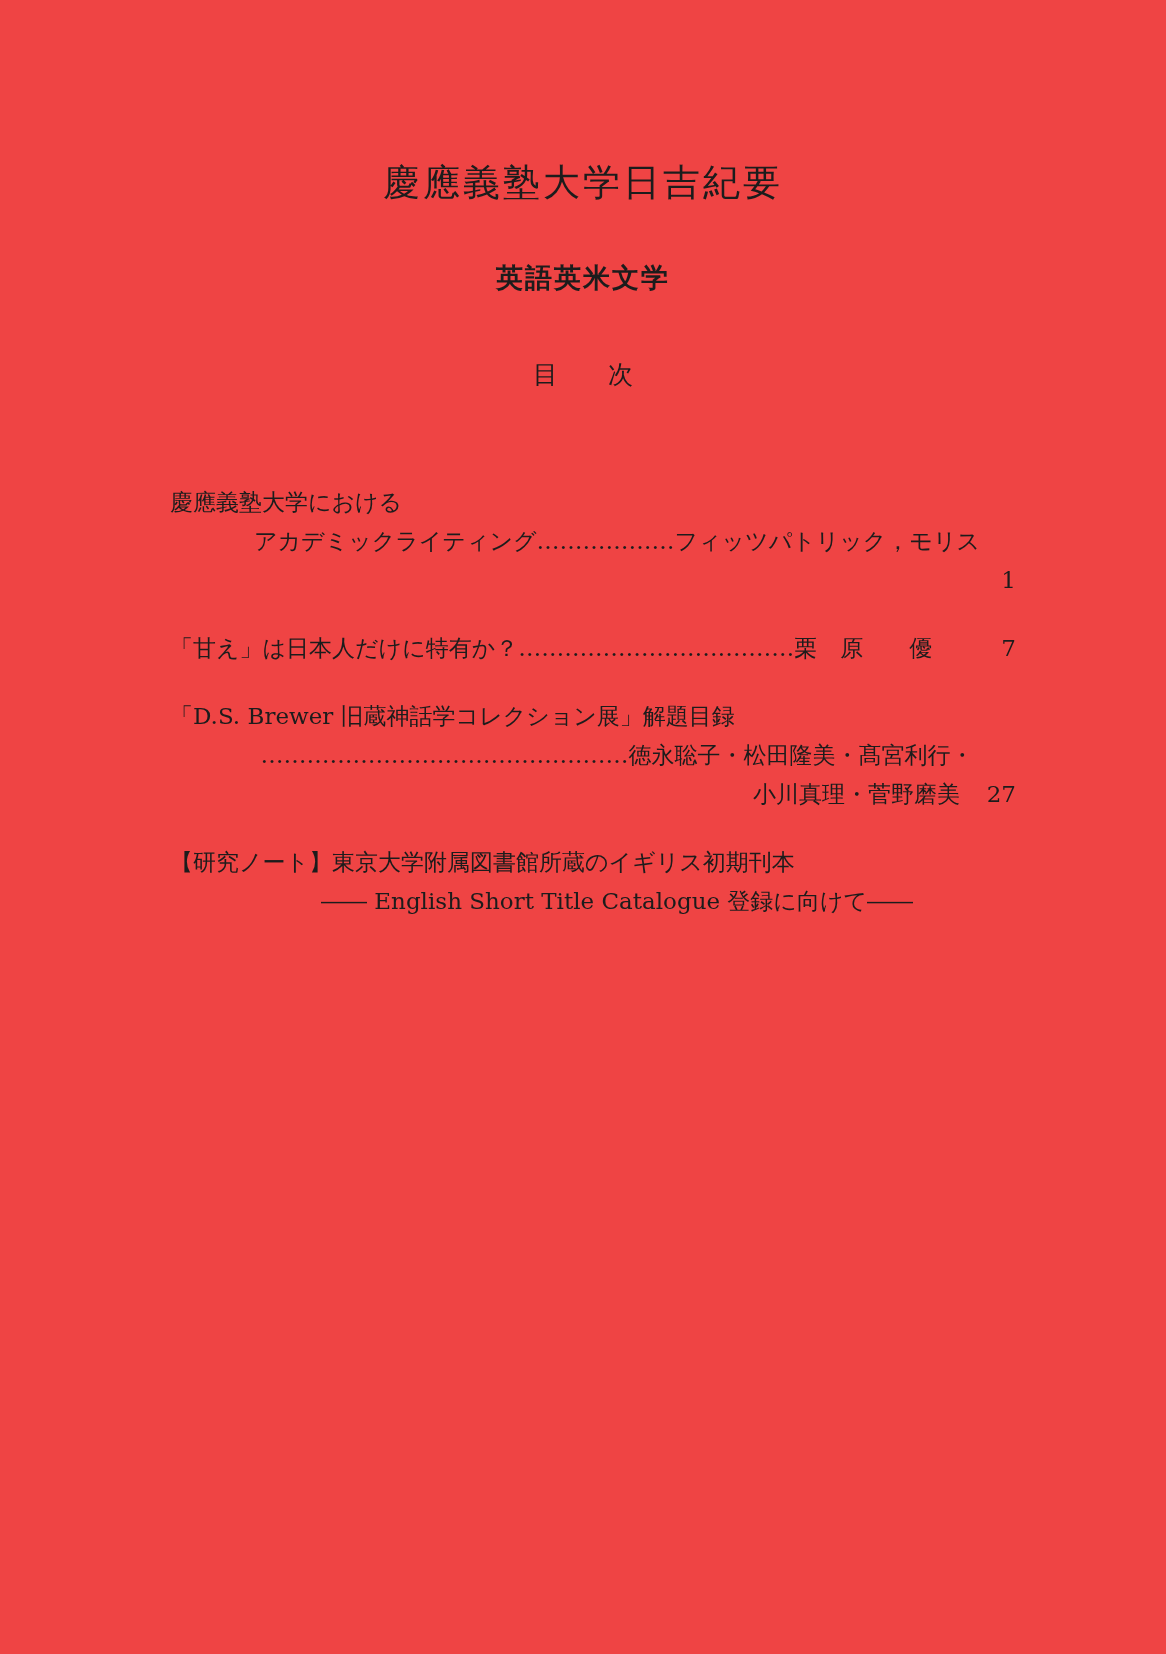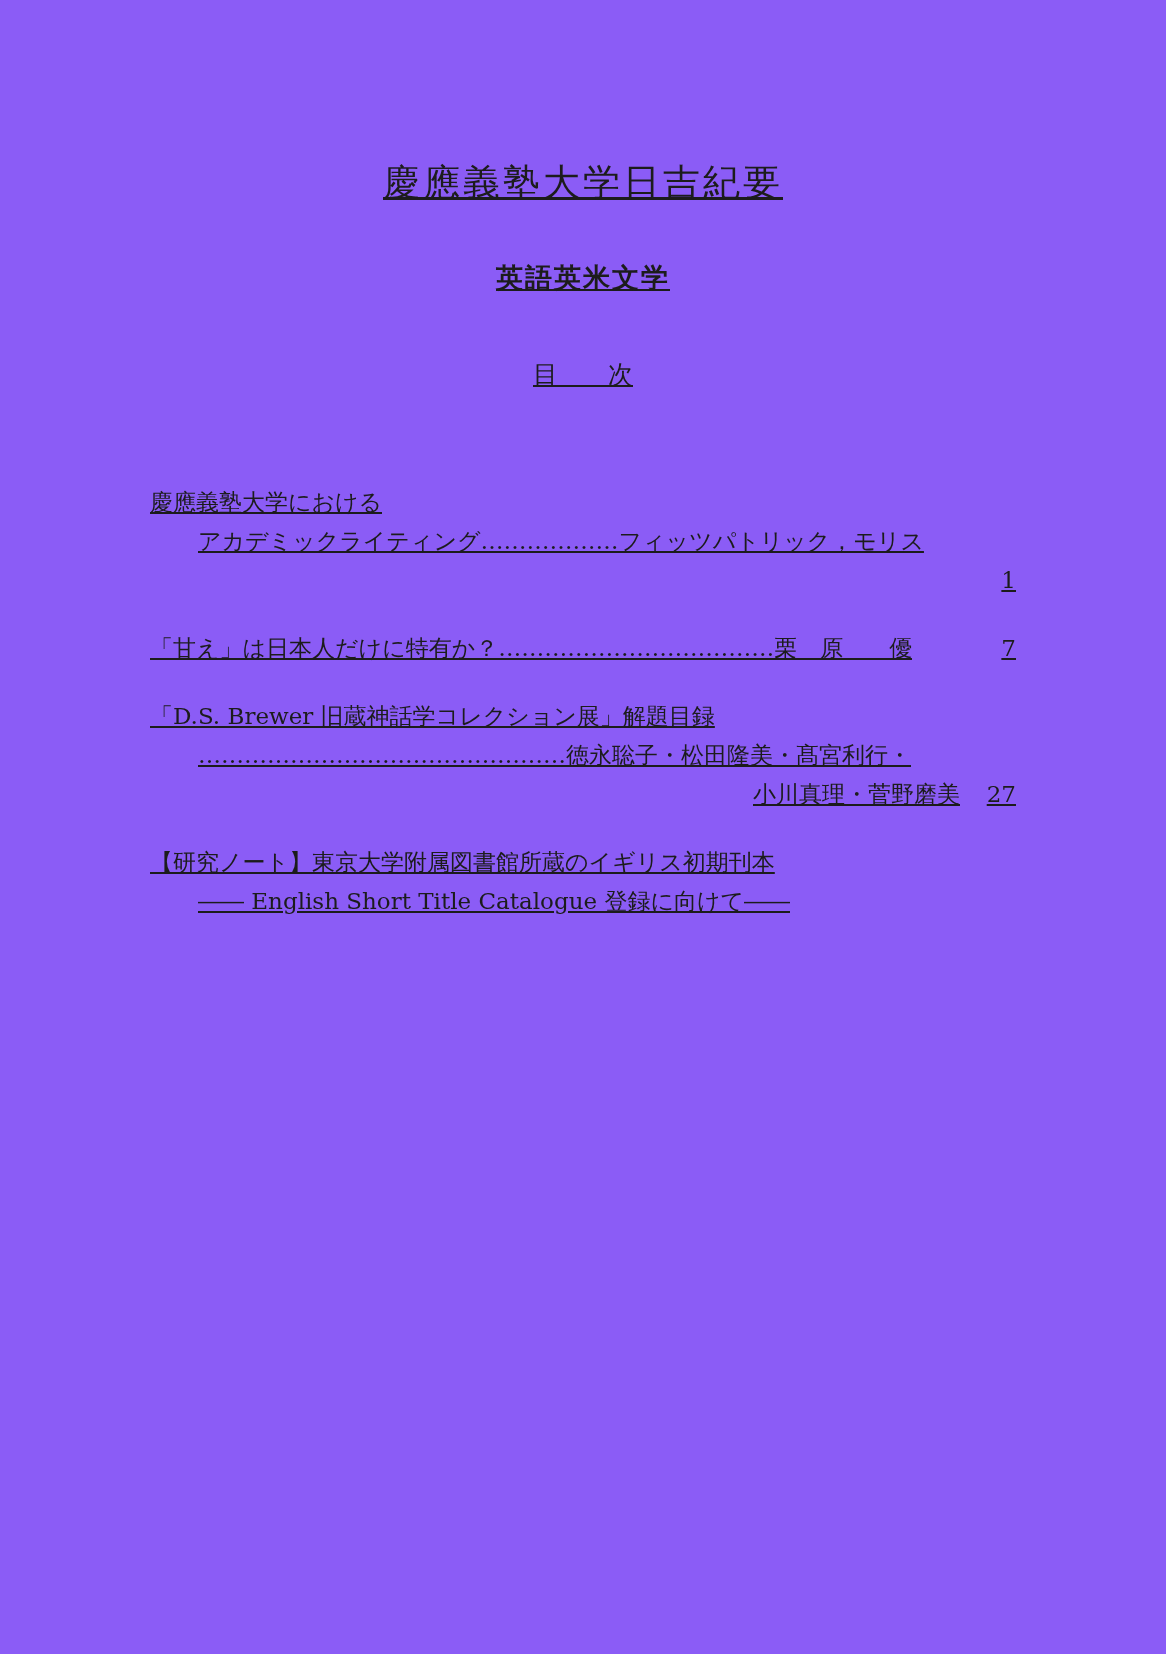--- a/index.html
+++ b/index.html
@@ -4,25 +4,24 @@
 <style>
   html, body {
     margin: 0;
     padding: 0;
     background: #ffffff;
   }
   .page {
     position: relative;
     width: 1166px;
     height: 1654px;
-    background: #8b5cf6;
+    background: #ef4444;
     color: #1c1c1c;
     font-family: "DejaVu Serif", "Liberation Serif", serif;
     overflow: hidden;
-    text-decoration: underline;
   }
   .doc-title {
     text-align: center;
     margin: 0;
     padding-top: 158px;
     font-size: 37px;
     font-weight: normal;
     letter-spacing: 3px;
   }
   .doc-subtitle {
@@ -50,23 +49,24 @@
   }
   .toc {
     margin: 92px 150px 0 150px;
     font-size: 23px;
   }
   .toc-entry {
     margin-bottom: 29px;
   }
   .toc-line {
     display: flex;
-    align-items: flex-start;
+    align-items: center;
     line-height: 39px;
     white-space: nowrap;
+    margin-left: 20px;
   }
   .toc-line .line-text {
     overflow: hidden;
   }
   .toc-line.indent {
     padding-left: 48px;
     flex-direction: column;
   }
   .page-num {
     margin-left: auto;

